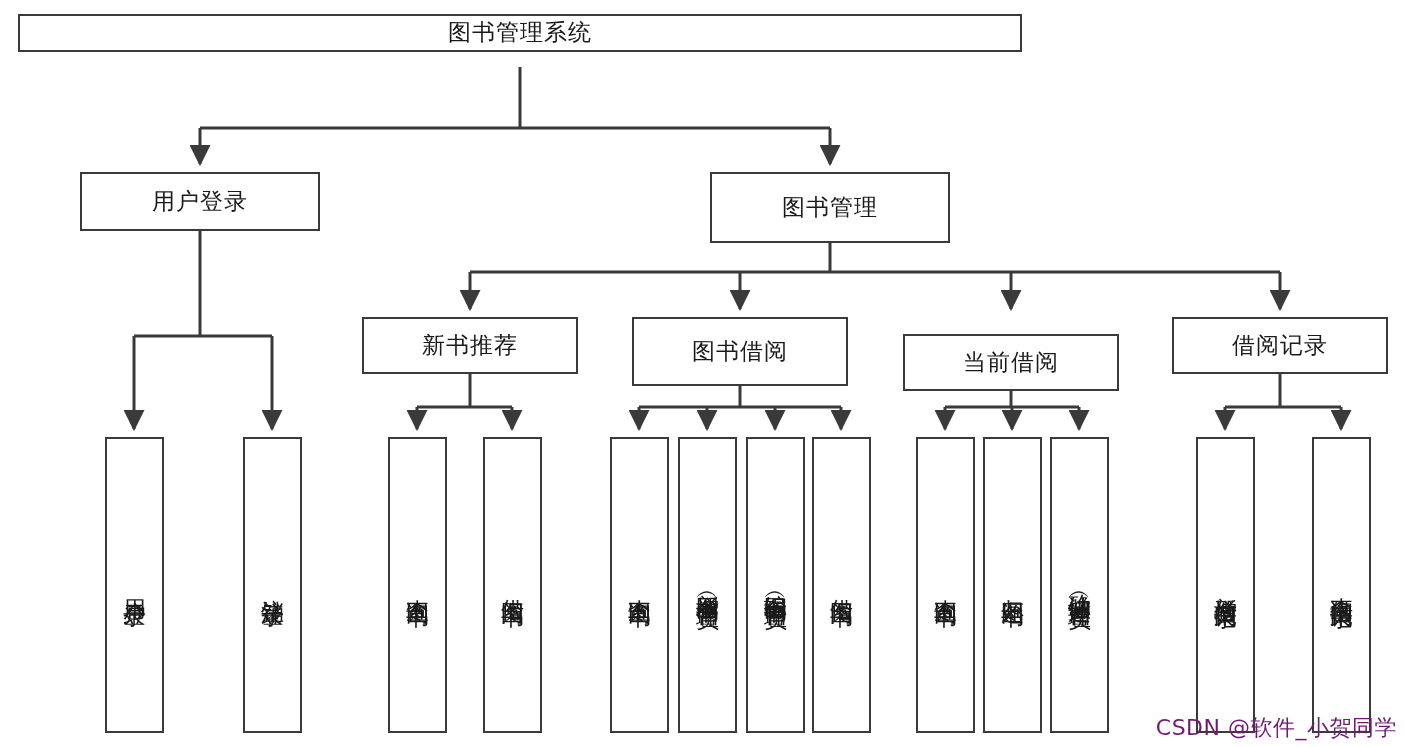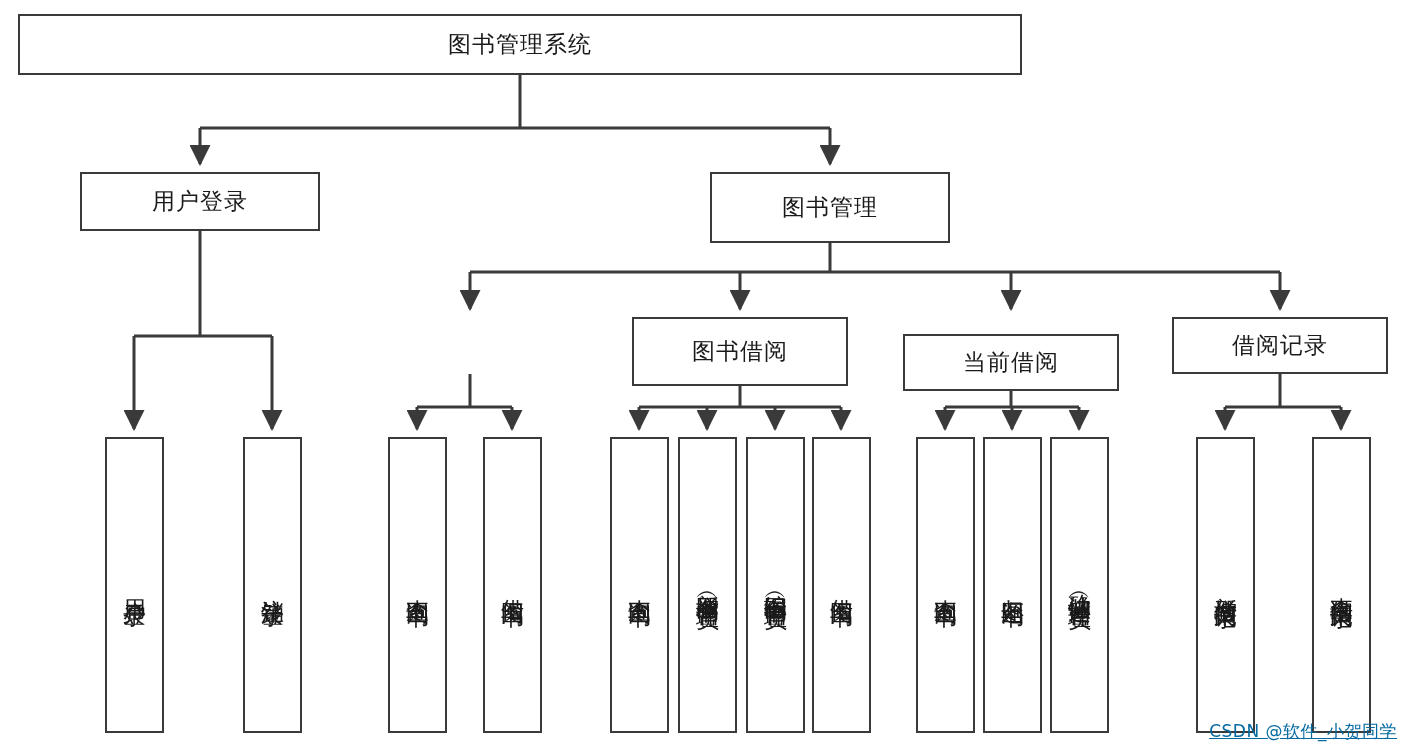--- a/index.html
+++ b/index.html
@@ -47,26 +47,25 @@
     writing-mode: vertical-rl;
     text-orientation: upright;
     letter-spacing: 2px;
     white-space: nowrap;
     text-align: center;
   }
   .watermark {
     position: absolute;
     right: 8px;
     bottom: 4px;
-    font-size: 17px;
-    color: #0369a1;
+    font-size: 22px;
+    color: #701a75;
     letter-spacing: 0.5px;
     white-space: nowrap;
     pointer-events: none;
-    text-decoration: underline;
   }
 </style>
 </head>
 <body>
 
 <div id="canvas">
 
   <svg id="edges" viewBox="0 0 1405 747" xmlns="http://www.w3.org/2000/svg">
     <defs>
       <marker id="arrow" viewBox="0 0 10 10" refX="9" refY="5" markerWidth="7" markerHeight="7" orient="auto-start-reverse">
@@ -110,31 +109,34 @@
       <path d="M 1012 407 L 1012 429" marker-end="url(#arrow)"></path>
       <path d="M 1079 407 L 1079 429" marker-end="url(#arrow)"></path>
 
       <path d="M 1280 374 L 1280 407"></path>
       <path d="M 1225 407 L 1341 407"></path>
       <path d="M 1225 407 L 1225 429" marker-end="url(#arrow)"></path>
       <path d="M 1341 407 L 1341 429" marker-end="url(#arrow)"></path>
     </g>
   </svg>
 
-  <div class="node horiz" style="left:18px; top:14px; width:1004px; height:61px;">
+  <div class="node horiz" style="left:18px; top:14px; width:1004px; height:38px;">
     <span>图书管理系统</span>
   </div>
 
   <div class="node horiz" style="left:80px; top:172px; width:240px; height:59px;">
     <span>用户登录</span>
   </div>
   <div class="node horiz" style="left:710px; top:172px; width:240px; height:71px;">
     <span>图书管理</span>
   </div>
 
+  <div class="node horiz" style="left:362px; top:317px; width:216px; height:57px;">
+    <span>新书推荐</span>
+  </div>
   <div class="node horiz" style="left:632px; top:317px; width:216px; height:69px;">
     <span>图书借阅</span>
   </div>
   <div class="node horiz" style="left:903px; top:334px; width:216px; height:57px;">
     <span>当前借阅</span>
   </div>
   <div class="node horiz" style="left:1172px; top:317px; width:216px; height:57px;text-align:center;">
     <span>借阅记录</span>
   </div>
 

